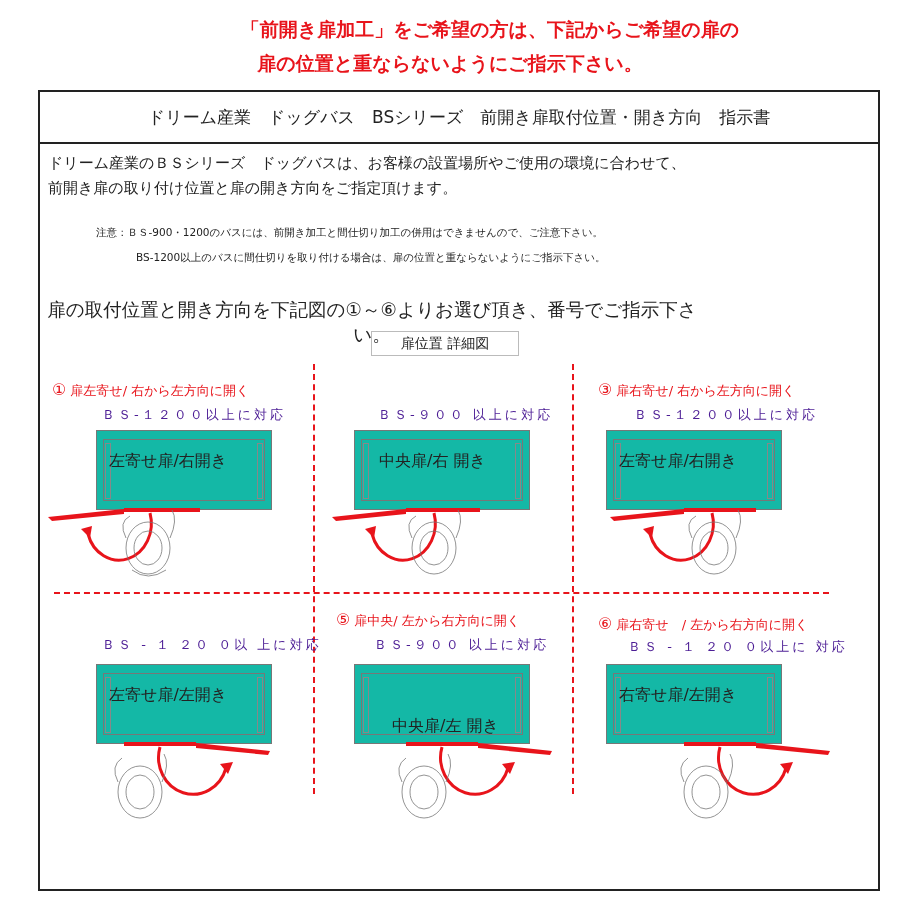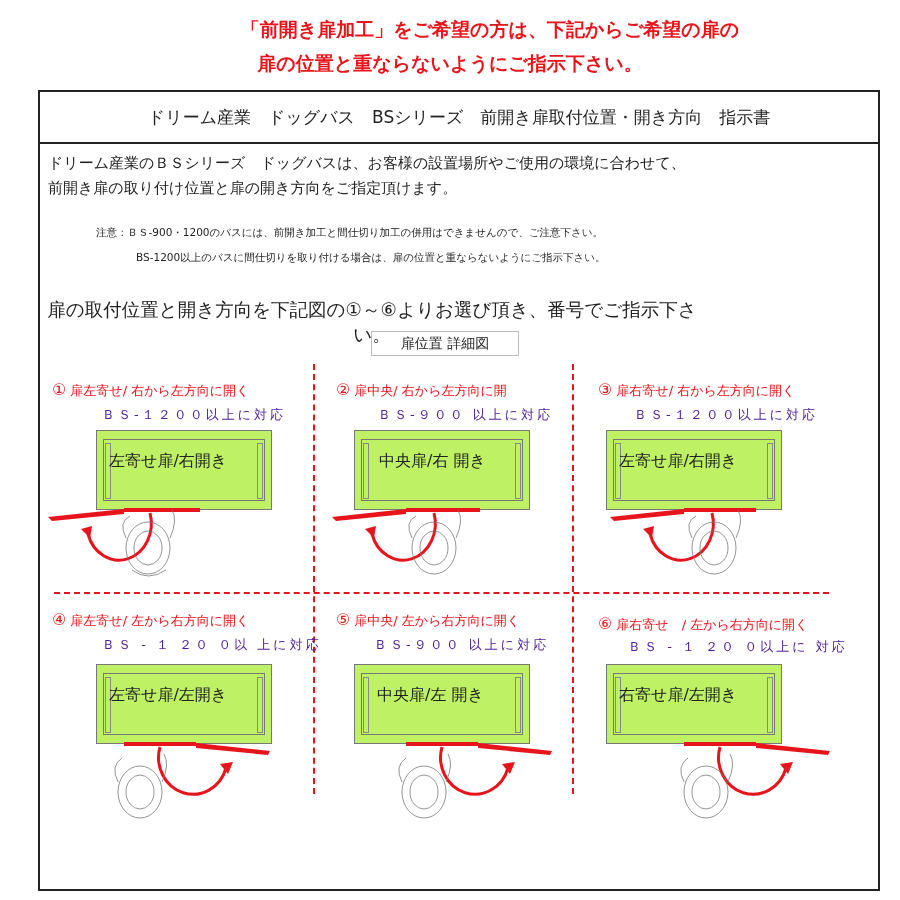--- a/index.html
+++ b/index.html
@@ -26,21 +26,21 @@
   .detail-label { position: absolute; left: 331px; top: 239px; width: 148px; height: 25px; border: 1px solid #bbb; text-align: center; line-height: 23px; font-size: 14px; color: #222; }
 
   .vdash { position: absolute; width: 0; border-left: 2px dashed #e8141b; }
   .hdash { position: absolute; height: 0; border-top: 2px dashed #e8141b; }
 
   .cell { position: absolute; width: 270px; height: 210px; }
   .cell-title { position: absolute; font-size: 13px; color: #e8141b; white-space: nowrap; }
   .cell-title .num { font-size: 16px; margin-right: 4px; }
   .cell-sub { position: absolute; font-size: 13px; color: #4c1d95; white-space: nowrap; letter-spacing: 3px; }
 
-  .bath { position: absolute; width: 176px; height: 80px; border: 1px solid #777; background: #bef264; }
+  .bath { position: absolute; width: 176px; height: 80px; border: 1px solid #777; background: #14b8a6; }
   .bath-inner { position: absolute; left: 6px; top: 8px; width: 162px; height: 62px; border: 1px solid #777; }
   .bath-inner::before, .bath-inner::after { content: ""; position: absolute; top: 3px; width: 4px; height: 54px; border: 1px solid #888; }
   .bath-inner::before { left: 1px; }
   .bath-inner::after { right: 1px; }
   .bath-label { position: absolute; left: 12px; top: 20px; font-size: 16px; color: #222; white-space: nowrap; }
 
   svg.overlay { position: absolute; left: 0; top: 0; overflow: visible; }
 </style>
 </head>
 <body>
@@ -82,23 +82,20 @@
       <g fill="none" stroke="#777" stroke-width="0.8">
         <ellipse cx="108" cy="178" rx="22" ry="26"></ellipse>
         <ellipse cx="108" cy="178" rx="14" ry="17"></ellipse>
         <path d="M86 168 Q78 152 90 146 M130 168 Q138 150 132 140"></path>
         <path d="M92 200 Q108 212 126 200"></path>
       </g>
     </svg>
   </div>
 
   <div class="cell" style="left:276px; top:278px;">
-    <div class="cell-title" style="left:20px; top:10px;">
-      <span class="num">②</span><span>扉中央/ 右から左方向に開</span>
-    </div>
     <div class="cell-sub" style="left:62px; top:36px;">ＢＳ-９００ 以上に対応</div>
     <div class="bath" style="left:38px; top:60px;text-align:right;">
       <div class="bath-inner"></div>
       <div class="bath-label" style="left:24px;">中央扉/右 開き</div>
     </div>
     <svg class="overlay" width="270" height="210">
       <line x1="90" y1="140" x2="164" y2="140" stroke="#e8141b" stroke-width="4"></line>
       <polygon points="16,147 90,139 90,144 20,151" fill="#e8141b"></polygon>
       <path d="M118 143 A30 34 0 1 1 56 164" fill="none" stroke="#e8141b" stroke-width="3"></path>
       <polygon points="49,159 60,156 58,168" fill="#e8141b"></polygon>
@@ -126,23 +123,20 @@
       <polygon points="65,159 76,156 74,168" fill="#e8141b"></polygon>
       <g fill="none" stroke="#777" stroke-width="0.8">
         <ellipse cx="136" cy="178" rx="22" ry="26"></ellipse>
         <ellipse cx="136" cy="178" rx="14" ry="17"></ellipse>
         <path d="M114 168 Q106 152 118 146 M158 168 Q166 150 160 140"></path>
       </g>
     </svg>
   </div>
 
   <div class="cell" style="left:0px; top:510px;">
-    <div class="cell-title" style="left:12px; top:8px;">
-      <span class="num">④</span><span>扉左寄せ/ 左から右方向に開く</span>
-    </div>
     <div class="cell-sub" style="left:62px; top:34px;">ＢＳ - １ ２０ ０以 上に対応</div>
     <div class="bath" style="left:56px; top:62px;">
       <div class="bath-inner"></div>
       <div class="bath-label">左寄せ扉/左開き</div>
     </div>
     <svg class="overlay" width="270" height="210">
       <line x1="84" y1="142" x2="156" y2="142" stroke="#e8141b" stroke-width="4"></line>
       <polygon points="156,141 230,149 228,153 156,146" fill="#e8141b"></polygon>
       <path d="M120 145 A30 32 0 1 0 186 166" fill="none" stroke="#e8141b" stroke-width="3"></path>
       <polygon points="180,162 193,160 188,172" fill="#e8141b"></polygon>
@@ -154,21 +148,21 @@
     </svg>
   </div>
 
   <div class="cell" style="left:276px; top:510px;">
     <div class="cell-title" style="left:20px; top:8px;">
       <span class="num">⑤</span><span>扉中央/ 左から右方向に開く</span>
     </div>
     <div class="cell-sub" style="left:58px; top:34px;">ＢＳ-９００ 以上に対応</div>
     <div class="bath" style="left:38px; top:62px;">
       <div class="bath-inner"></div>
-      <div class="bath-label" style="left:22px;">中央扉/左 開き</div>
+      <div class="bath-label" style="left:37px;margin-top:31px;">中央扉/左 開き</div>
     </div>
     <svg class="overlay" width="270" height="210">
       <line x1="90" y1="142" x2="162" y2="142" stroke="#e8141b" stroke-width="4"></line>
       <polygon points="162,141 236,149 234,153 162,146" fill="#e8141b"></polygon>
       <path d="M126 145 A30 32 0 1 0 192 166" fill="none" stroke="#e8141b" stroke-width="3"></path>
       <polygon points="186,162 199,160 194,172" fill="#e8141b"></polygon>
       <g fill="none" stroke="#777" stroke-width="0.8">
         <ellipse cx="108" cy="190" rx="22" ry="26"></ellipse>
         <ellipse cx="108" cy="190" rx="14" ry="17"></ellipse>
         <path d="M86 180 Q78 164 90 156 M130 180 Q138 162 132 152"></path>

